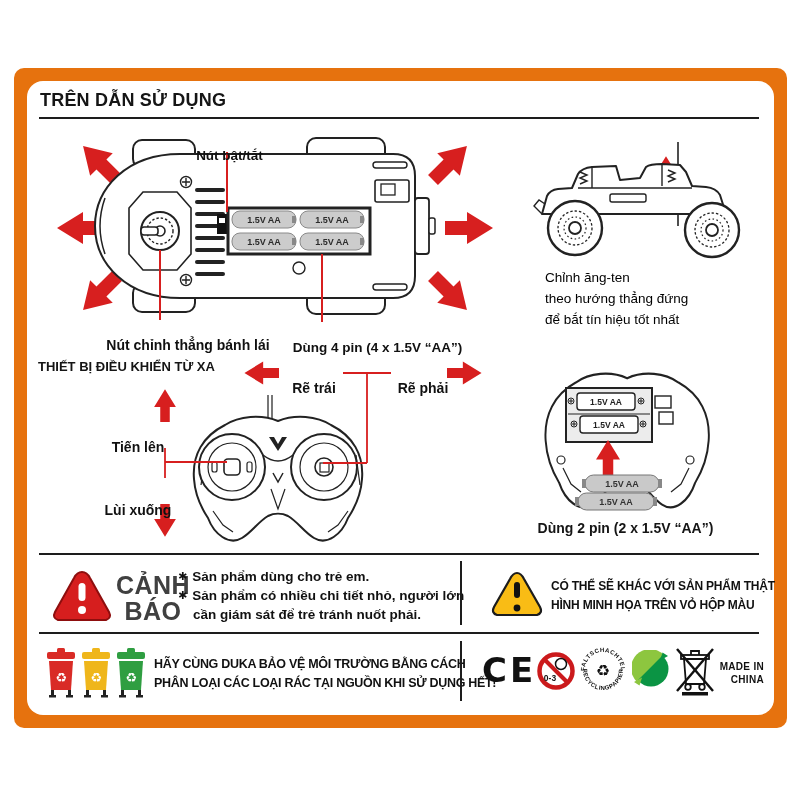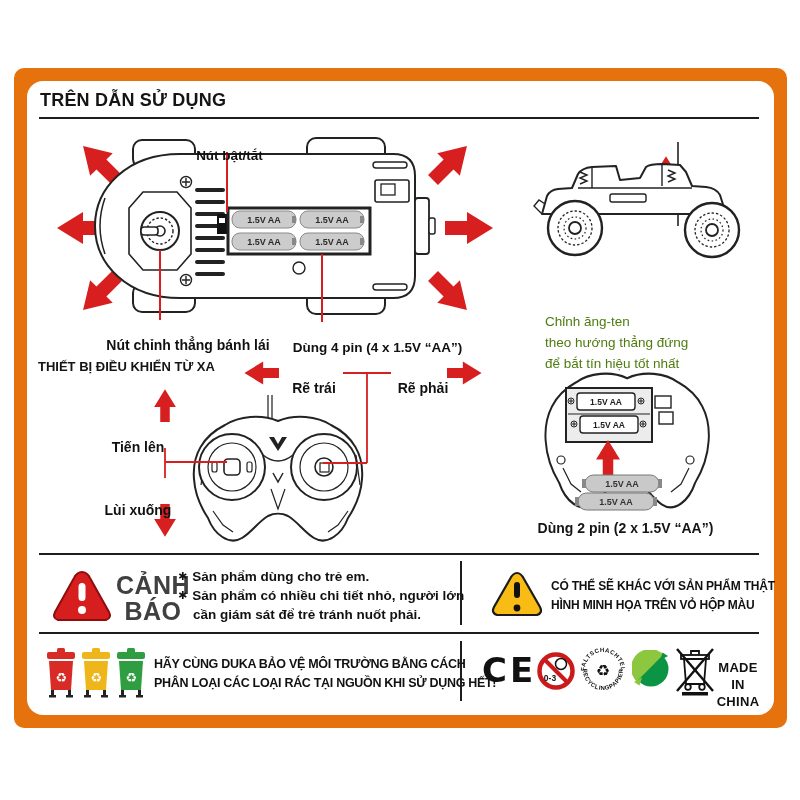--- a/index.html
+++ b/index.html
@@ -3,31 +3,31 @@
 <meta charset="utf-8">
 <style>
   html,body{margin:0;padding:0;}
   body{width:800px;height:800px;background:#ffffff;font-family:"Liberation Sans","DejaVu Sans",sans-serif;color:#151515;position:relative;overflow:hidden;}
   .abs{position:absolute;}
   .frame{left:14px;top:68px;width:773px;height:660px;background:#E6720E;border-radius:10px;}
   .card{left:27px;top:81px;width:747px;height:634px;background:#ffffff;border-radius:16px;}
   .page-title{left:40px;top:90px;font-size:18px;font-weight:700;letter-spacing:.2px;white-space:nowrap;}
   .rule{background:#1d1d1d;}
   .lbl{font-weight:700;font-size:14px;color:#111;text-align:center;white-space:nowrap;margin-top:16px;}
-  .cap{font-size:13.5px;line-height:1.55;color:#4d7c0f;margin-top:44px;}
+  .cap{font-size:13.5px;line-height:1.55;color:#000000;}
   .sec-title{font-weight:700;font-size:13px;white-space:nowrap;}
   .cap2pin{font-weight:700;font-size:14px;text-align:center;white-space:nowrap;}
   .wtitle{font-size:25px;font-weight:800;line-height:26px;text-align:center;letter-spacing:.5px;color:#404040;}
   .bullet-row{display:flex;gap:5px;font-weight:700;font-size:13.5px;line-height:19px;color:#111;white-space:nowrap;}
   .bmark{font-size:11px;}
   .indent{padding-left:15px;}
   .notice{font-weight:700;font-size:12px;line-height:1.6;letter-spacing:-.2px;white-space:nowrap;color:#111;}
   .envtxt{font-weight:700;font-size:12.5px;line-height:1.5;letter-spacing:-.3px;white-space:nowrap;color:#111;}
   .ce{font-family:"DejaVu Sans",sans-serif;font-weight:700;font-size:34px;letter-spacing:3px;color:#111;}
-  .madein{font-weight:700;font-size:13px;line-height:1.3;text-align:center;letter-spacing:.3px;color:#111;}
+  .madein{font-weight:700;font-size:10px;line-height:1.3;text-align:right;letter-spacing:.3px;color:#111;}
   svg{display:block;font-family:"Liberation Sans","DejaVu Sans",sans-serif;}
   svg text{font-weight:700;}
 </style>
 </head>
 <body>
 
 <div class="abs frame"></div>
 <div class="abs card"></div>
 
 <div class="abs page-title">TRÊN DẪN SỬ DỤNG</div>

